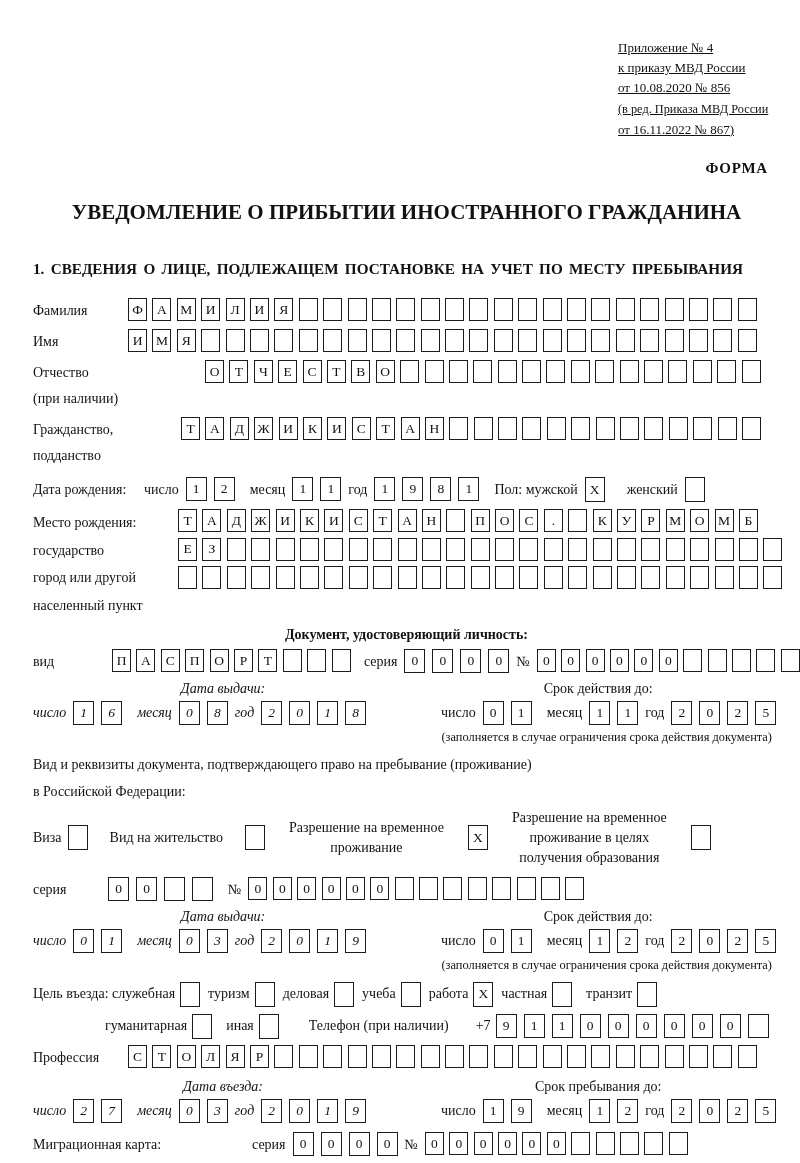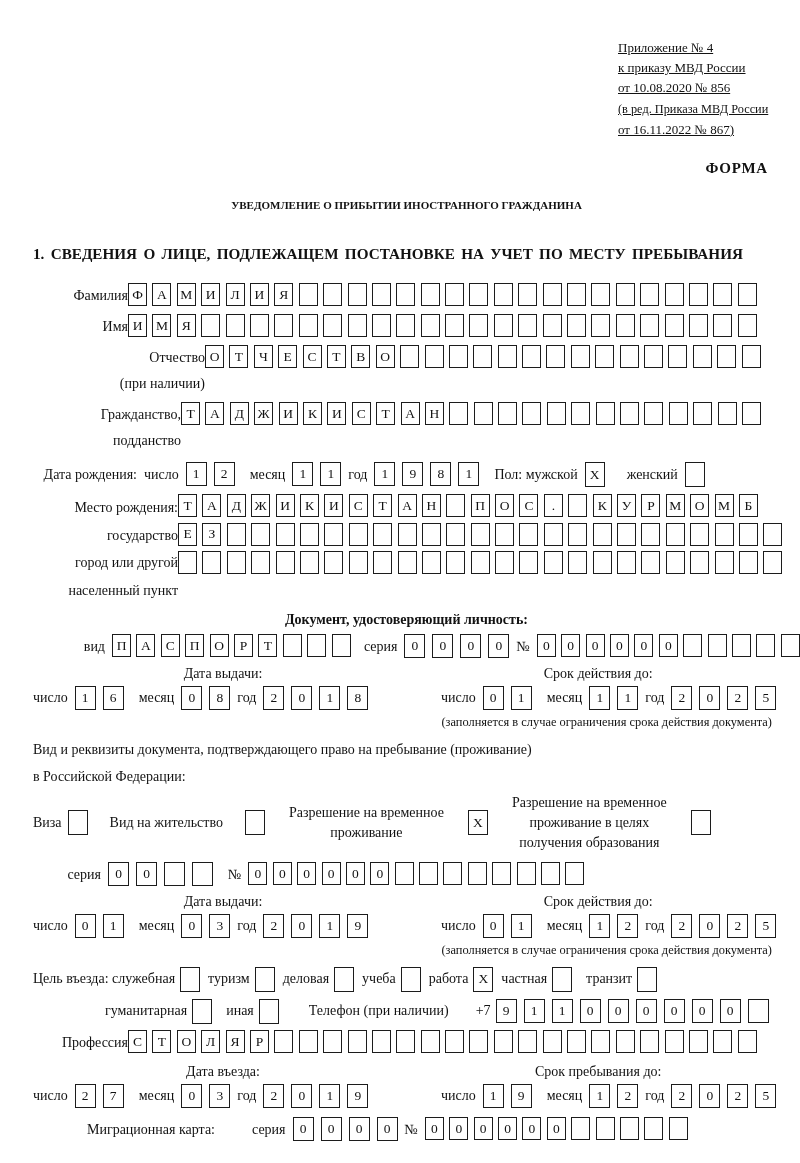--- a/index.html
+++ b/index.html
@@ -6,42 +6,42 @@
   body{font-family:"Liberation Serif","DejaVu Serif",serif;color:#121212;}
   .page{width:800px;min-height:1163px;box-sizing:border-box;padding:36px 20px 24px 33px;background:#fff;}
 
   
   .hdr{margin-left:582px;font-size:13px;line-height:1.32;}
   .hdr p{margin:3px;text-decoration:underline;}
   .hdr .amend{font-size:12.3px;margin-top:5px;}
   .forma{font-weight:bold;font-size:15px;letter-spacing:.8px;text-align:right;margin:22px 12px 0 0;}
 
   
-  .title{font-weight:bold;font-size:11px;text-align:center;line-height:1.5;margin-top:20px;}
+  .title{font-weight:bold;font-size:21px;text-align:center;line-height:1.5;margin-top:20px;}
   .blankline{display:inline-block;width:56px;border-bottom:2px solid #333;height:14px;margin-left:10px;}
   .sec1{font-weight:bold;font-size:15.2px;word-spacing:2.5px;margin-top:32px;margin-bottom:20px;}
 
   
-  .frow{display:flex;align-items:flex-start;margin-bottom:5px;white-space:nowrap;text-align:right;}
+  .frow{display:flex;align-items:flex-start;margin-bottom:5px;white-space:nowrap;}
   .lbl{font-size:14px;line-height:26px;flex:none;}
   .lbl .l2{display:block;}
   .cells{display:flex;flex-wrap:nowrap;flex:none;}
   .cell{display:inline-flex;flex:none;width:19px;height:23px;border:1.6px solid #1c1c1c;box-sizing:border-box;margin-right:5.4px;align-items:center;justify-content:center;font-size:13.5px;background:#fff;}
   .lg .cell{width:21px;height:24px;margin-right:7px;}
   .chk .cell{width:20px;height:25px;margin-right:0;}
   .stack{display:flex;flex-direction:column;}
   .stack .cells{margin-bottom:5.5px;}
   .inline-lbl{font-size:14px;line-height:26px;margin-right:7px;flex:none;}
   .gap8{margin-left:8px;} .gap14{margin-left:14px;} .gap22{margin-left:22px;} .gap30{margin-left:30px;}
 
   .center-b{font-weight:bold;font-size:14px;text-align:center;margin:8px 0 6px 0;}
 
   
   .dateblock{display:flex;margin-bottom:4px;}
-  .dcol1{width:380px;flex:none;}
+  .dcol1{width:380px;flex:none;font-style:italic;}
   .dcol2{flex:1;}
   .dhead{font-size:14px;text-align:center;margin-bottom:3px;}
   .dline{display:flex;align-items:center;white-space:nowrap;}
   .note{font-size:12.4px;text-align:right;margin:1px 8px 8px 0;}
 
   .plain{font-size:14px;line-height:1.75;margin:2px 0;}
   .optrow{display:flex;align-items:center;margin:4px 0 10px 0;}
   .optlbl{font-size:14px;line-height:25px;margin-right:14px;}
   .optlbl-c{font-size:14px;line-height:1.4;text-align:center;margin:0 24px;}
   .purp{display:flex;align-items:center;margin-bottom:6px;white-space:nowrap;text-align:center;}

